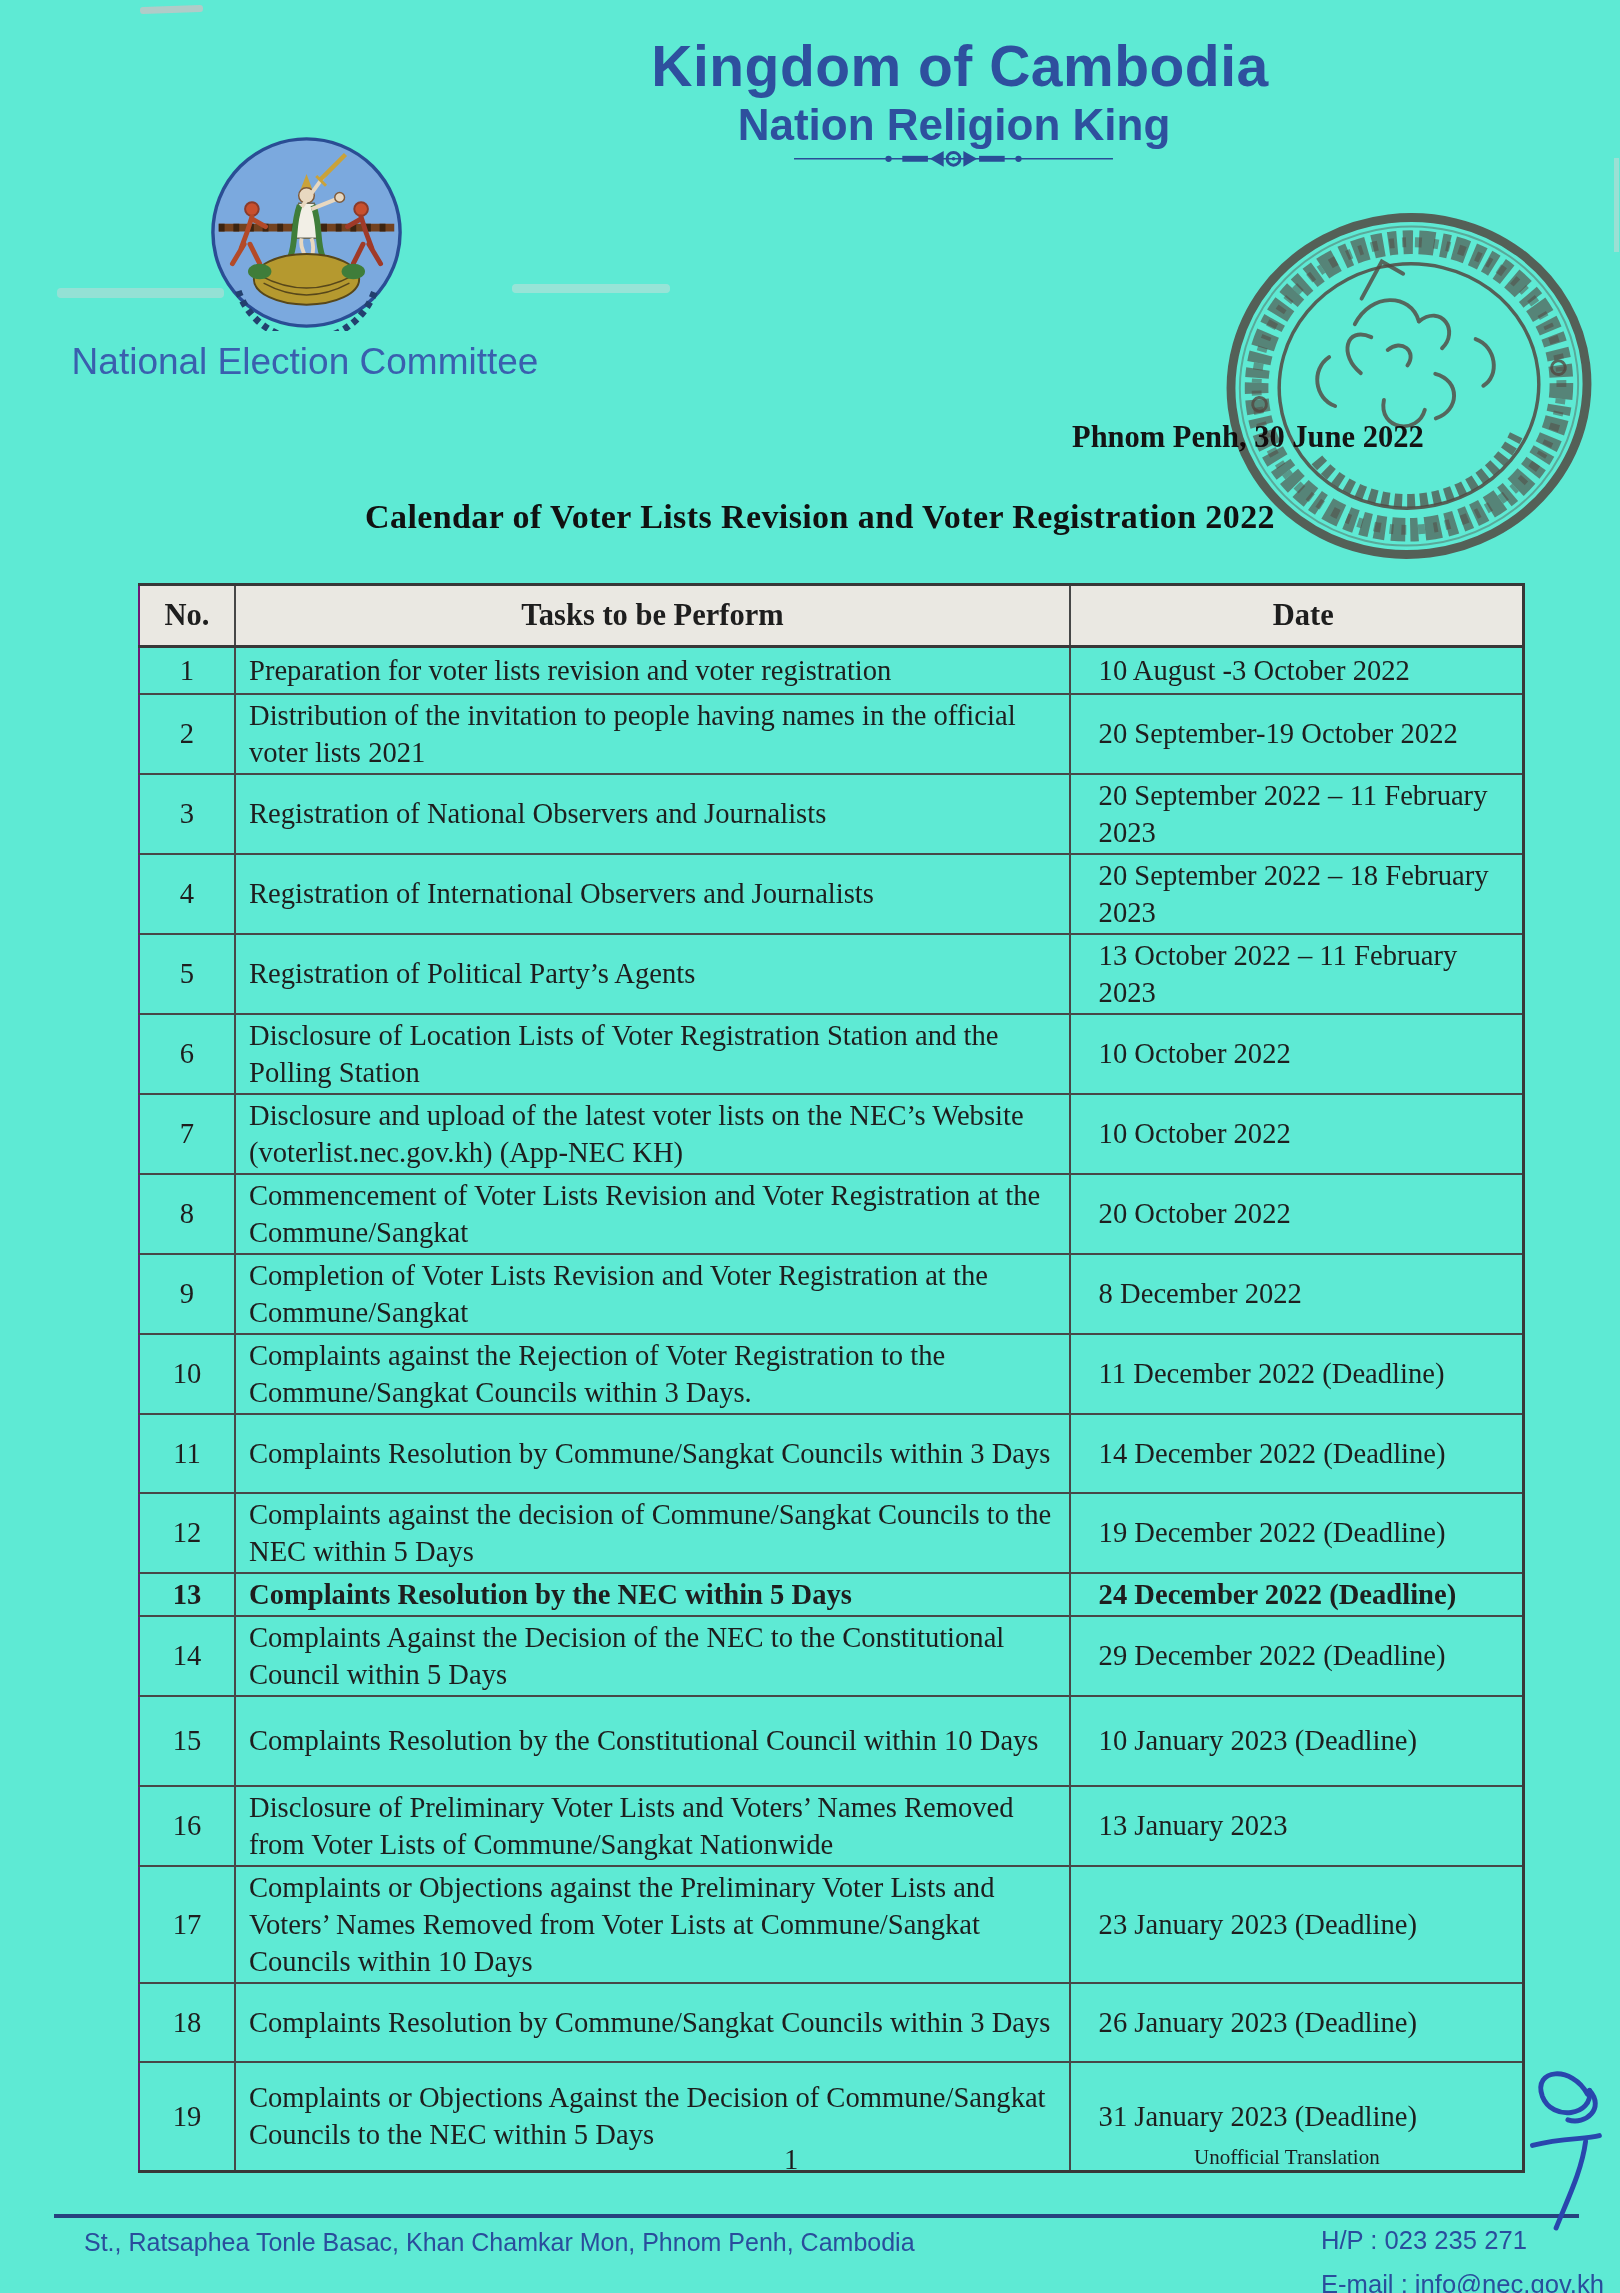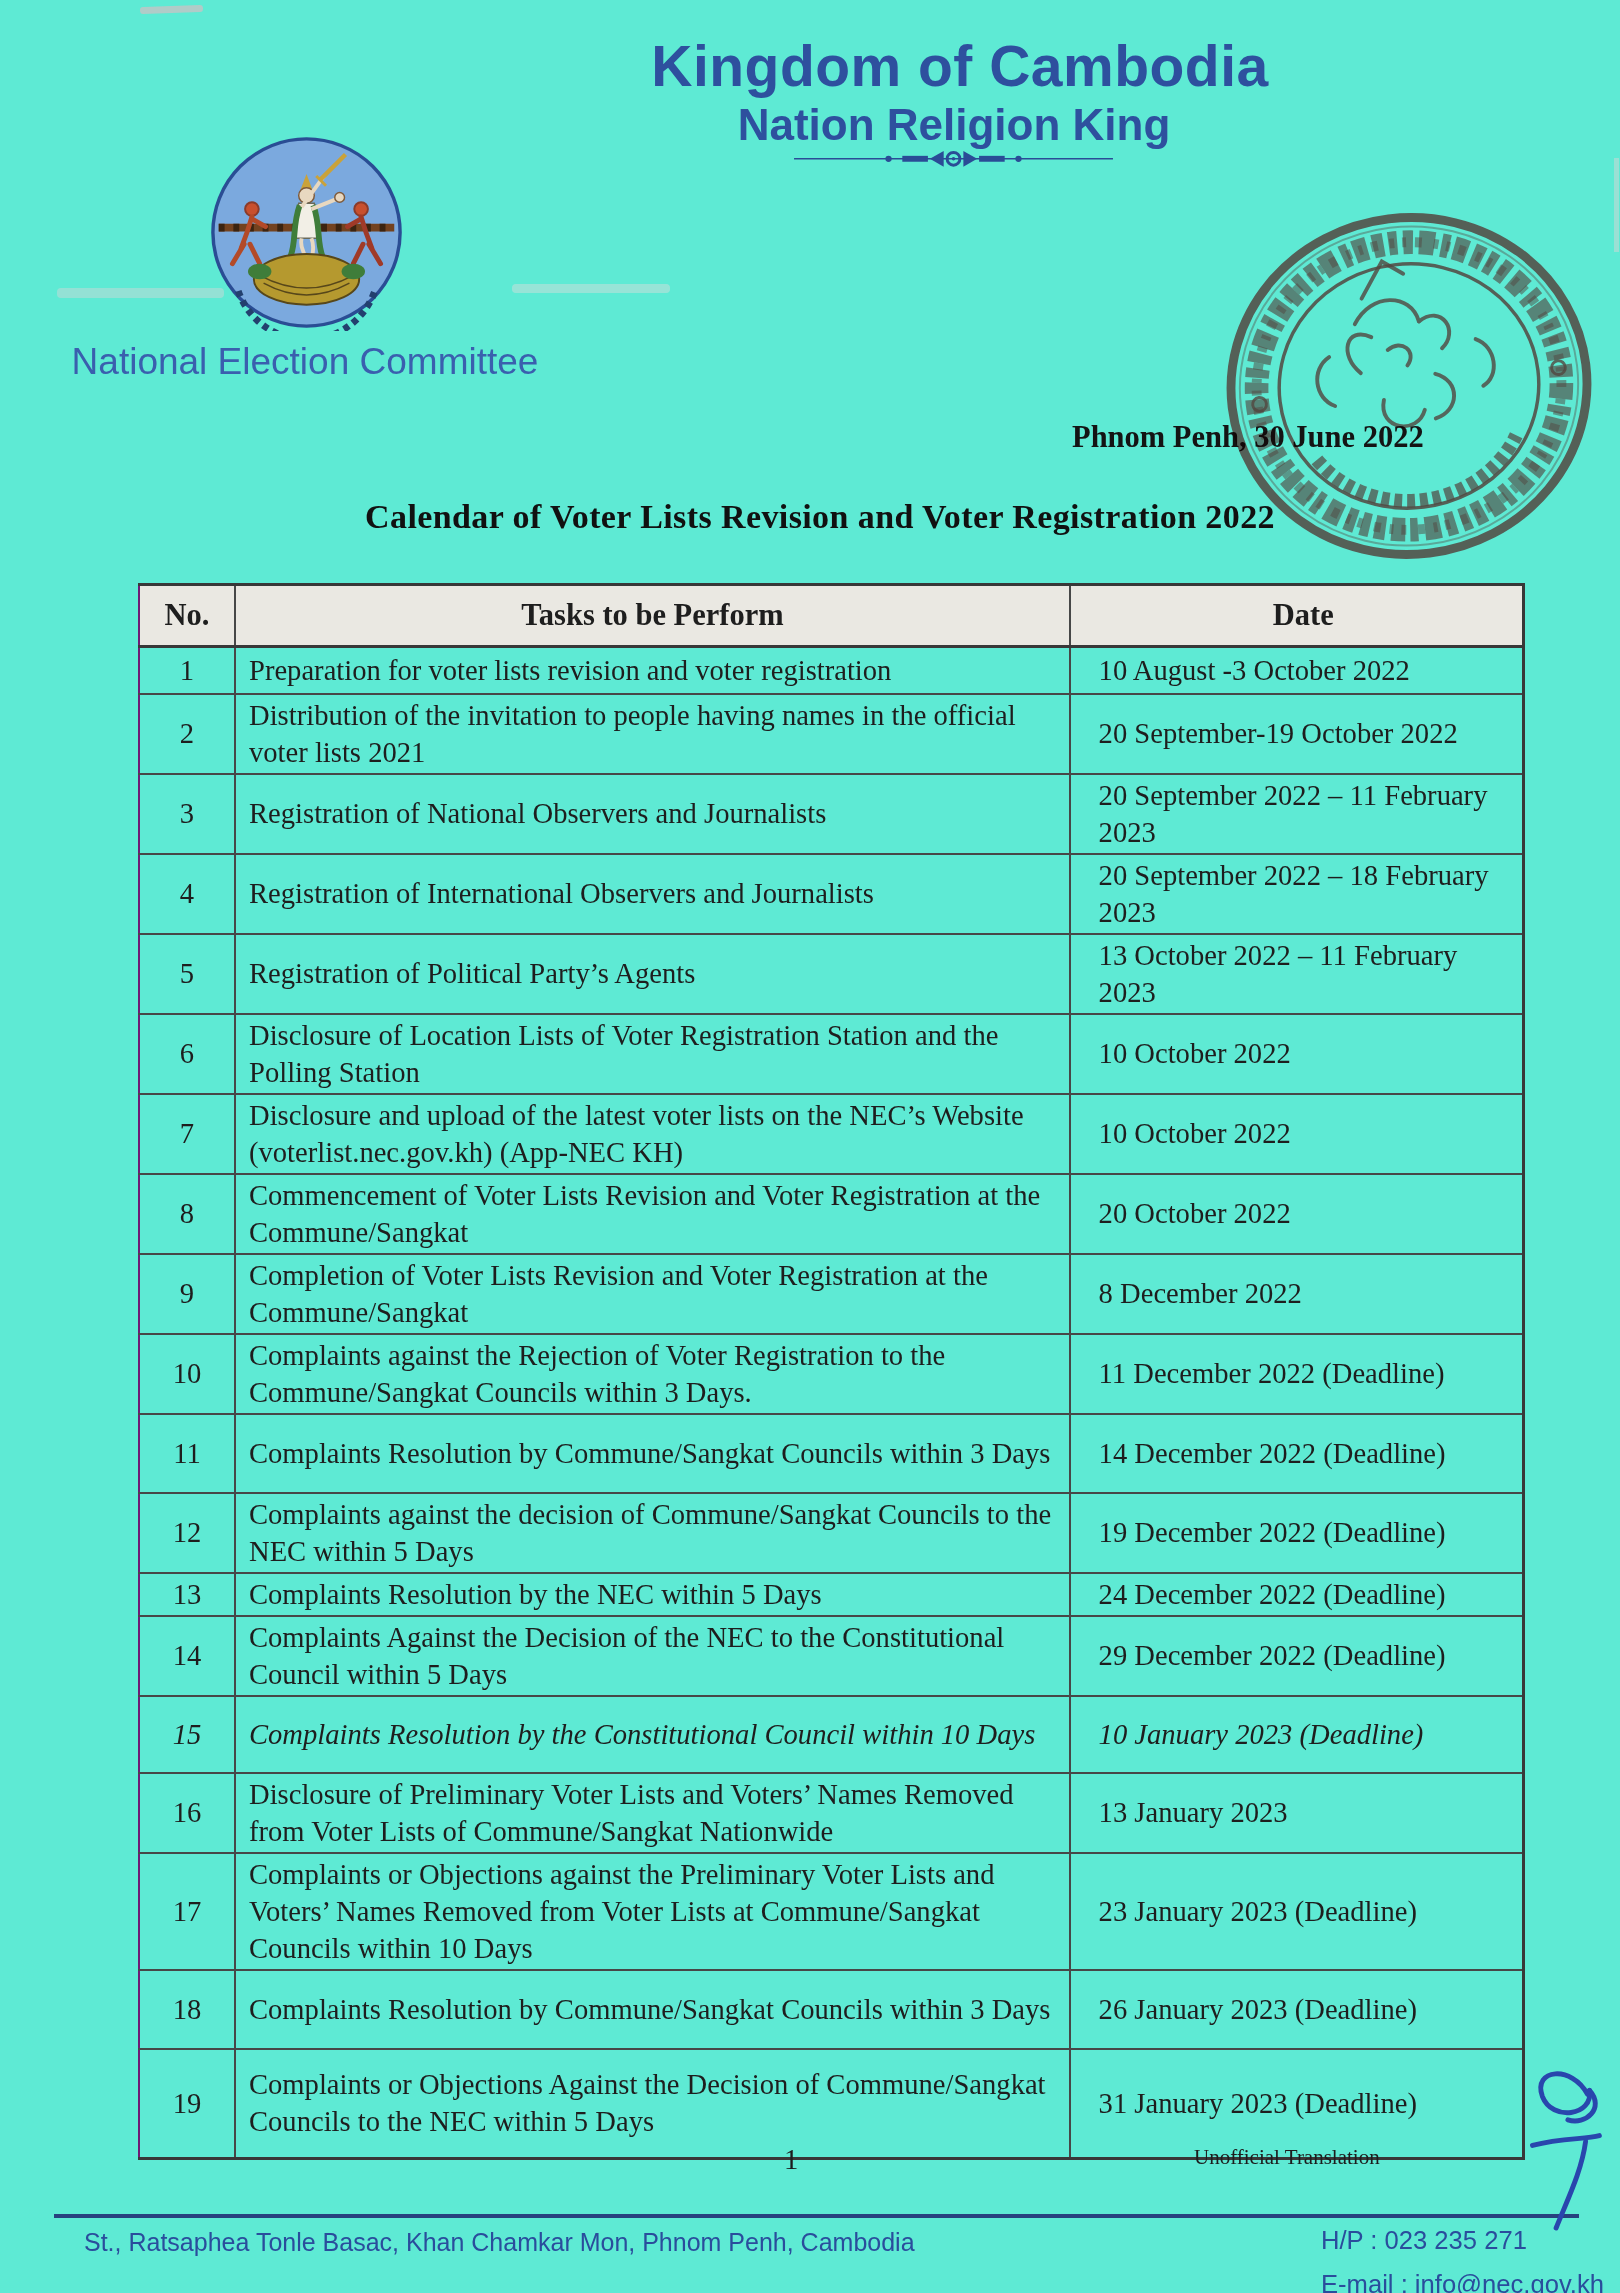--- a/index.html
+++ b/index.html
@@ -248,31 +248,31 @@
         <tr style="height: 79px;">
           <td class="no-cell outer-l">11</td>
           <td class="task-cell">Complaints Resolution by Commune/Sangkat Councils within 3 Days</td>
           <td class="date-cell outer-r">14 December 2022 (Deadline)</td>
         </tr>
         <tr style="height: 79px;">
           <td class="no-cell outer-l">12</td>
           <td class="task-cell">Complaints against the decision of Commune/Sangkat Councils to the NEC within 5 Days</td>
           <td class="date-cell outer-r">19 December 2022 (Deadline)</td>
         </tr>
-        <tr style="height: 36px;">
+        <tr style="height: 36px; font-weight: bold;">
           <td class="no-cell outer-l">13</td>
           <td class="task-cell">Complaints Resolution by the NEC within 5 Days</td>
           <td class="date-cell outer-r">24 December 2022 (Deadline)</td>
         </tr>
         <tr style="height: 79px;">
           <td class="no-cell outer-l">14</td>
           <td class="task-cell">Complaints Against the Decision of the NEC to the Constitutional Council within 5 Days</td>
           <td class="date-cell outer-r">29 December 2022 (Deadline)</td>
         </tr>
-        <tr style="height: 77px; font-style: italic;">
+        <tr style="height: 90px;">
           <td class="no-cell outer-l">15</td>
           <td class="task-cell">Complaints Resolution by the Constitutional Council within 10 Days</td>
           <td class="date-cell outer-r">10 January 2023 (Deadline)</td>
         </tr>
         <tr style="height: 79px;">
           <td class="no-cell outer-l">16</td>
           <td class="task-cell">Disclosure of Preliminary Voter Lists and Voters’ Names Removed from Voter Lists of Commune/Sangkat Nationwide</td>
           <td class="date-cell outer-r">13 January 2023</td>
         </tr>
         <tr style="height: 110px;">

